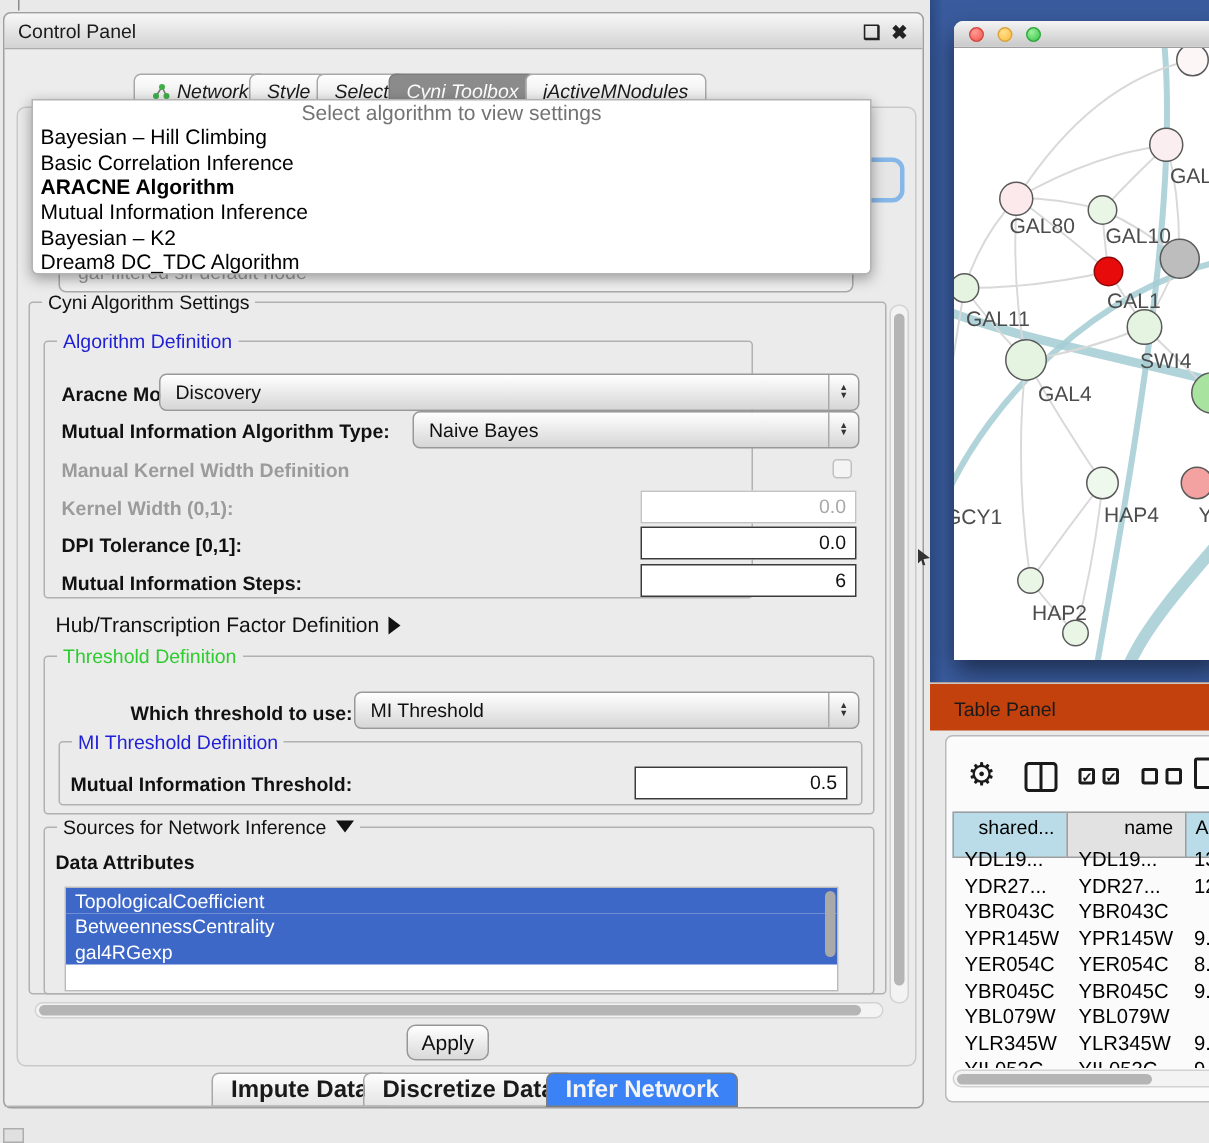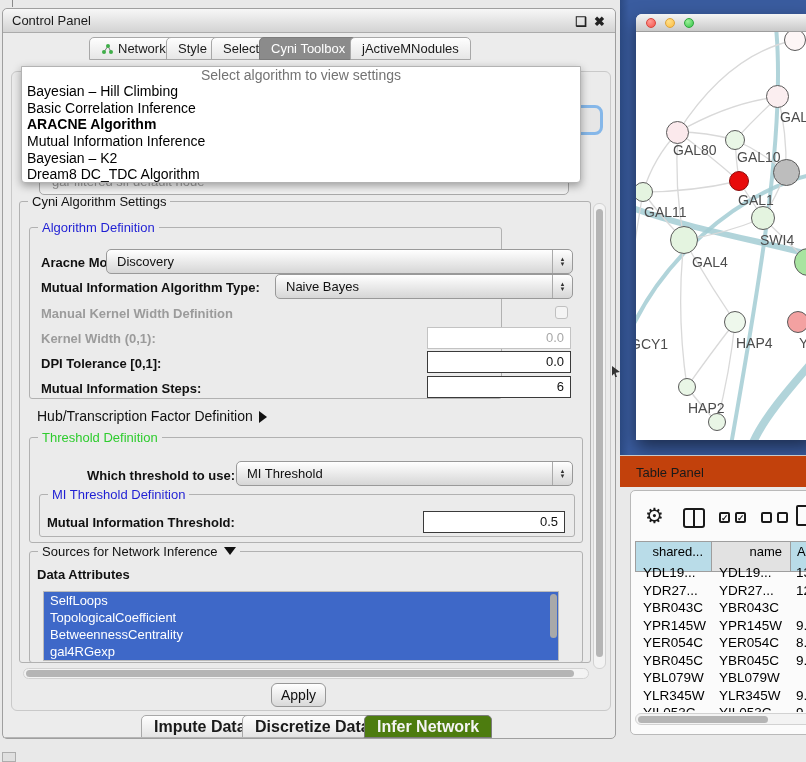--- a/index.html
+++ b/index.html
@@ -9,28 +9,28 @@
 
   
   .cp-window { left:2px; top:8px; width:614px; height:731px; background:#ececec;
     border:1px solid #9f9f9f; border-radius:5px; }
   .cp-titlebar { left:0; top:0; right:0; height:24px; border-radius:5px 5px 0 0;
     background:linear-gradient(#f7f7f7,#d3d3d3); border-bottom:1px solid #ababab; }
   .cp-title { left:9px; top:4px; font-size:13px; color:#1a1a1a; }
   .win-btn { top:5px; font-size:13px; color:#222; font-weight:bold; }
 
   
-  .tab { position:absolute; top:28px; height:23px; line-height:21px; padding:0 11px;
+  .tab { position:absolute; top:40px; height:23px; line-height:21px; padding:0 11px;
     font-size:13px; background:linear-gradient(#fefefe,#e6e6e6); border:1px solid #a8a8a8;
-    border-radius:5px 5px 0 0; color:#1a1a1a; }
+    border-radius:5px 5px 0 0; color:#1a1a1a;font-style:italic; }
   .tab.sel { background:#8b8b8b; color:#fff; border-color:#7c7c7c; }
   .btab { position:absolute; top:706px; height:23px; line-height:21px; padding:0 12px;
     font-size:16px; font-weight:bold; background:linear-gradient(#fefefe,#e4e4e4);
     border:1px solid #a8a8a8; border-radius:5px 5px 0 0; color:#1a1a1a; }
-  .btab.sel { background:#4d7c0f; color:#f4f4f4; border-color:#7c7c7c; font-weight:bold; }
+  .btab.sel { background:#3b82f6; color:#f4f4f4; border-color:#7c7c7c; font-weight:bold; }
   .net-ico { display:inline-block; width:13px; height:12px; vertical-align:-2px; margin-right:4px; }
 
   .content-panel { left:8px; top:62px; width:600px; height:640px; background:#ebebeb;
     border:1px solid #c9c9c9; border-radius:6px; }
 
   
   .popup { left:18px; top:57px; width:560px; height:117px; background:#fff;
     border:1px solid #b3b3b3; border-radius:0 0 4px 4px; box-shadow:0 3px 9px rgba(0,0,0,.35); z-index:30; }
   .popup .prompt { text-align:center; font-size:14px; color:#737373; height:16px; line-height:16px; }
   .popup .item { font-size:14px; height:16.7px; line-height:16.7px; padding-left:5px; color:#000; }
@@ -214,21 +214,20 @@
     <div class="legend blue">MI Threshold Definition</div>
   </div>
   <div class="lbl" style="left:44px; top:506px;">Mutual Information Threshold:</div>
   <div class="field" style="left:420px; top:502px; width:142px;">0.5</div>
 
   <div class="group" style="left:26px; top:542px; width:554px; height:112px;">
     <div class="legend"><span>Sources for Network Inference</span><span class="arrow-down"></span></div>
   </div>
   <div class="lbl" style="left:34px; top:558px;">Data Attributes</div>
   <div class="abs attr-list">
-    <div class="attr-item">SelfLoops</div>
     <div class="attr-item">TopologicalCoefficient</div>
     <div class="attr-item">BetweennessCentrality</div>
     <div class="attr-item">gal4RGexp</div>
     <div class="vthumb" style="right:1px; top:2px; width:7px; height:44px; background:#a9a9a9;"></div>
   </div>
 
   <div class="vscroll" style="left:590px; top:194px; width:13px; height:466px;">
     <div class="vthumb" style="left:2px; top:5px; width:7px; height:448px;"></div>
   </div>
   <div class="hscroll" style="left:20px; top:659px; width:566px; height:11px;">

